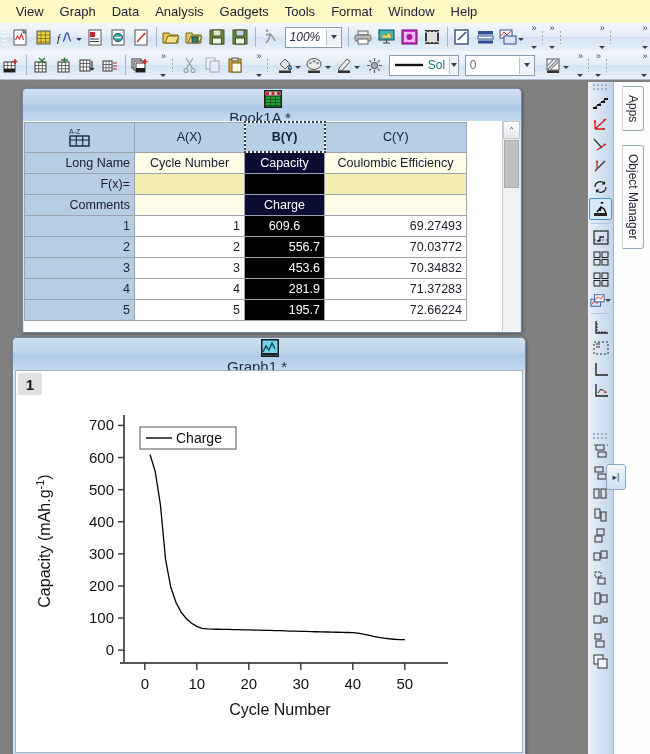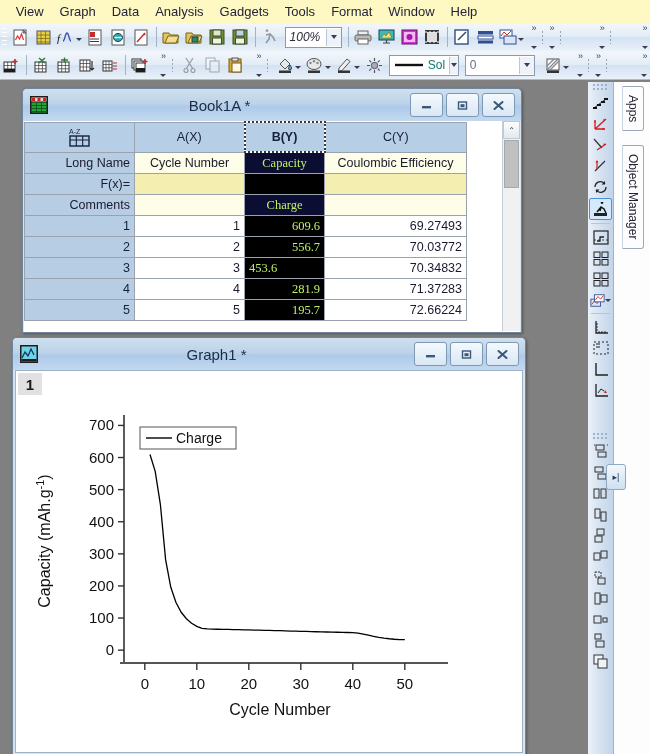--- a/index.html
+++ b/index.html
@@ -106,21 +106,21 @@
     border:1px solid #8fa8c2;border-radius:3px;
     display:flex;align-items:center;justify-content:center;
     font-size:9px;color:#1f3c5c;z-index:5;
   }
 
   
   .win{position:absolute;background:#d7e3ef;border:1px solid #6e86a0;border-radius:5px 5px 0 0;box-shadow:1px 1px 3px rgba(0,0,0,.35);}
   .titlebar{
     height:32px;display:flex;align-items:center;
     background:linear-gradient(to bottom,#cfe0ef 0%,#bdd3e8 45%,#aecaea 55%,#c3d9ee 100%);
-    border-radius:4px 4px 0 0;position:relative;
+    border-radius:4px 4px 0 0;position:relative;flex-direction:column;
   }
   .wicon{width:20px;height:20px;margin:0 4px 0 6px;flex:none;}
   .wtitle{flex:1;text-align:center;font-size:15px;color:#1d2c44;margin-left:-24px;}
   .wbtns{display:flex;gap:3px;margin-right:6px;}
   .wbtn{
     width:31px;height:22px;border:1px solid #7f98b4;border-radius:3px;
     background:linear-gradient(to bottom,#f4f9fd,#d9e7f5);
     display:flex;align-items:center;justify-content:center;
   }
 
@@ -133,21 +133,21 @@
     overflow:hidden;white-space:nowrap;
   }
   .ws .colhdr{
     background:#b7cfe6;text-align:center;font-weight:normal;height:28px;color:#16203a;
   }
   .ws .colhdr.sel{background:#b7cfe6;font-weight:bold;border:2px dotted #3a3a3a;}
   .ws .rowlbl{background:#b7cde4;text-align:right;color:#16203a;}
   .ws .meta{background:#fdfde8;text-align:center;}
   .ws .metalbl{background:#b7cde4;text-align:right;}
   .ws .fx{background:#f4eeb0;}
-  .ws .selcol{background:#0c0d33;color:#bef264;text-align:center;font-family:Liberation Serif, serif;}
+  .ws .selcol{background:#0c0d33;color:#ffffff;text-align:center;}
   .ws .selcol.dark{background:#000;}
   .ws .num{background:#fff;text-align:right;}
   #ws-scroll{
     position:absolute;right:1px;top:32px;width:17px;bottom:1px;background:#f1f1f1;
     border-left:1px solid #c4cdd6;
   }
   #ws-scroll .sbtn{height:16px;background:linear-gradient(to bottom,#fdfdfd,#e4e9ef);
     border:1px solid #c0c9d3;display:flex;align-items:center;justify-content:center;font-size:8px;color:#333;}
   #ws-scroll .thumb{margin:1px;height:46px;background:#c0c0c0;border:1px solid #a8a8a8;}
 
@@ -759,33 +759,33 @@
       </tr>
       <tr>
         <td class="metalbl">Comments</td>
         <td class="meta"></td>
         <td class="selcol">Charge</td>
         <td class="meta"></td>
       </tr>
       <tr>
         <td class="rowlbl">1</td>
         <td class="num">1</td>
-        <td class="selcol dark" style="text-align:right">609.6</td>
+        <td class="selcol dark" style="">609.6</td>
         <td class="num">69.27493</td>
       </tr>
       <tr>
         <td class="rowlbl">2</td>
         <td class="num">2</td>
         <td class="selcol dark" style="text-align:right">556.7</td>
         <td class="num">70.03772</td>
       </tr>
       <tr>
         <td class="rowlbl">3</td>
         <td class="num">3</td>
-        <td class="selcol dark" style="text-align:left">453.6</td>
+        <td class="selcol dark" style="text-align:right">453.6</td>
         <td class="num">70.34832</td>
       </tr>
       <tr>
         <td class="rowlbl">4</td>
         <td class="num">4</td>
         <td class="selcol dark" style="text-align:right">281.9</td>
         <td class="num">71.37283</td>
       </tr>
       <tr>
         <td class="rowlbl">5</td>

